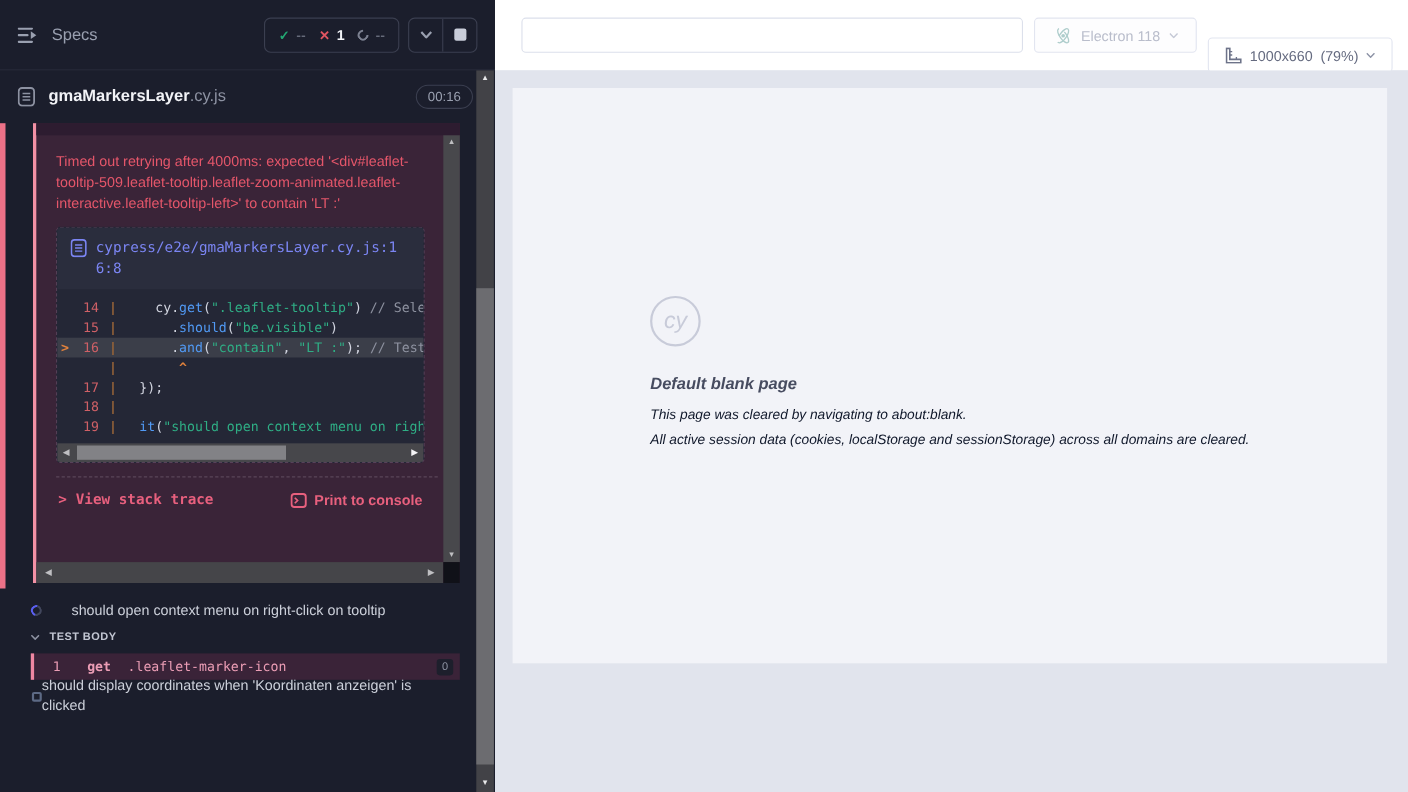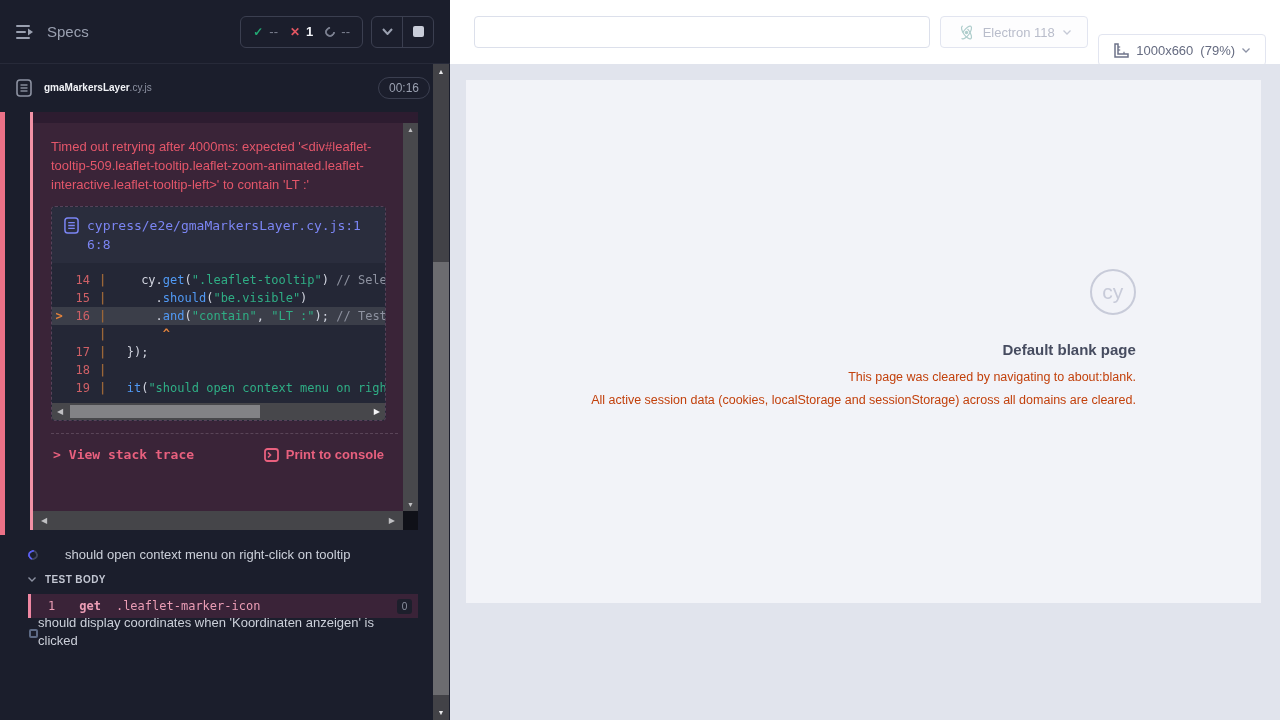--- a/index.html
+++ b/index.html
@@ -26,21 +26,21 @@
   .circle-icon { width:10px; height:10px; border:2px solid #7c8191; border-radius:50%;
                  border-top-color:transparent; transform:rotate(45deg); display:inline-block; }
   .controls-group { display:flex; align-items:stretch; border:1px solid #3b3f50;
                     border-radius:6px; height:32px; margin-left:8px; overflow:hidden; }
   .ctrl-btn { width:30px; display:flex; align-items:center; justify-content:center; cursor:pointer; }
   .ctrl-divider { width:1px; background:#3b3f50; }
   .stop-square { width:11px; height:11px; background:#c9cdd9; border-radius:2px; }
   .chev { color:#9aa0b0; }
 
   .spec-row { height:47px; display:flex; align-items:center; padding:0 20px 0 16px; }
-  .spec-name { margin-left:12px; font-size:10px; font-weight:bold; color:#f2f3f7; }
+  .spec-name { margin-left:12px; font-size:15px; font-weight:bold; color:#f2f3f7; }
   .spec-ext { font-weight:normal; color:#8d92a2; }
   .spec-spacer { flex:1; }
   .spec-time { border:1px solid #3b3f50; border-radius:13px; padding:3px 10px;
                color:#9aa0b0; font-size:12px; }
 
   .attempt-strip { position:absolute; left:0; top:112px; width:5px; height:423px;
                    background:#ec7187; }
 
   
   .error-panel { position:absolute; left:30px; top:112px; width:388px; height:418px;
@@ -137,26 +137,26 @@
   .viewport-btn { width:170px; height:32px; border:1px solid #e2e5f0; border-radius:4px;
                   background:#ffffff; display:flex; align-items:center; justify-content:center;
                   gap:7px; cursor:pointer;margin-top:36px; }
   .viewport-size { color:#656b80; font-size:13px; }
   .viewport-zoom { color:#656b80; font-size:13px; }
   .small-chev { width:8px; height:5px; }
 
   .stage { position:absolute; left:0; top:64px; width:830px; height:656px; background:#e1e4ed; }
   .page { position:absolute; left:16px; top:16px; width:795px; height:523px; background:#f2f3f8;
           display:flex; align-items:center; justify-content:center; }
-  .blank-wrap { text-align:right; margin-top:-6px; }
+  .blank-wrap { text-align:left; margin-top:-6px;font-style:italic; }
   .cy-logo { width:46px; height:46px; border:2px solid #c8cbd9; border-radius:50%;
              display:inline-flex; align-items:center; justify-content:center;
              color:#c8cbd9; font-size:21px; }
   .blank-title { margin-top:26px; color:#474c60; font-size:15px; font-weight:bold; }
-  .blank-line { margin-top:7px; color:#c2410c; font-size:12.5px; line-height:16px; }
+  .blank-line { margin-top:7px; color:#0f172a; font-size:12.5px; line-height:16px; }
   .blank-line.first { margin-top:11px; }
 </style>
 </head>
 <body>
 
 <div class="app">
 
   <div class="sidebar">
 
     <div class="sidebar-header">

